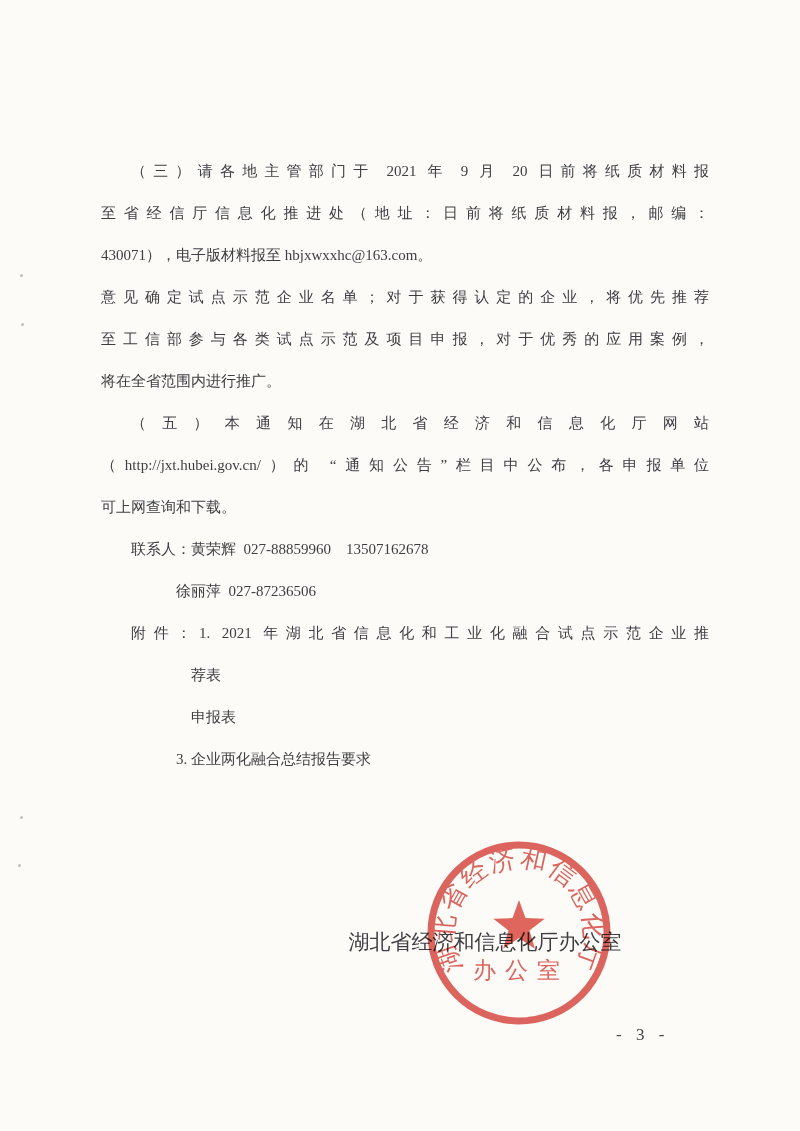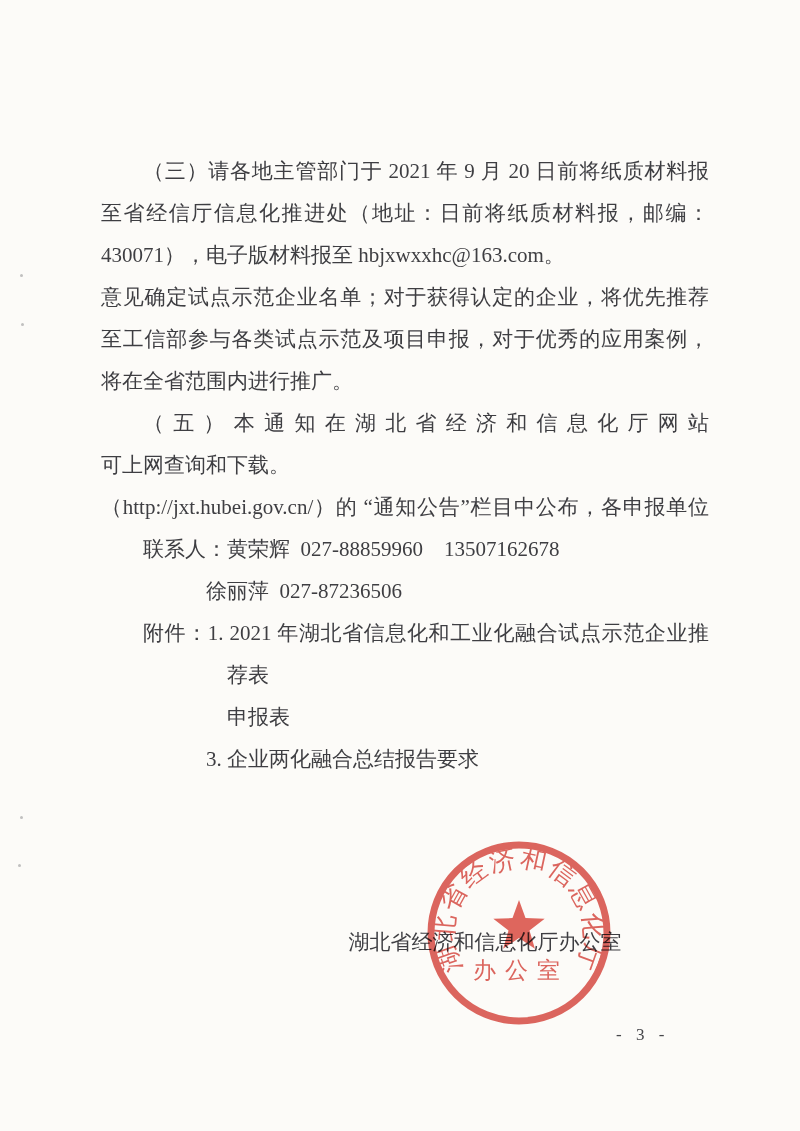--- a/index.html
+++ b/index.html
@@ -3,21 +3,21 @@
 <meta charset="utf-8">
 <style>
   html,body { margin:0; padding:0; background:#e8e8e8; }
   .page {
     position:relative; width:800px; height:1131px; margin:0 auto;
     background:#fcfbf8; overflow:hidden;
     font-family:"Liberation Serif","DejaVu Serif",serif;
     color:#3e3e42;
   }
   .body-block { position:absolute; left:101px; top:150px; width:608px; }
-  .line { font-size:21px; line-height:42px; white-space:pre-wrap; }
+  .line { font-size:15px; line-height:42px; white-space:pre-wrap; }
   .indent { text-indent:2em; }
   .ind5 { margin-left:5em; }
   .ind6 { margin-left:6em; }
   .fill { text-align:justify; text-align-last:justify; }
   .sig-block { position:absolute; left:340px; top:921px; width:290px; text-align:center; }
   .sig-line { font-size:21px; line-height:42px; white-space:pre-wrap; }
   .sig-date { padding-left:16px; }
   .page-number {
     position:absolute; left:616px; top:1025px;
     font-size:17px; letter-spacing:5px; color:#47474b; white-space:pre-wrap;
@@ -39,22 +39,22 @@
 <div class="page">
 
   <div class="body-block">
     <div class="line indent fill">（三）请各地主管部门于 2021 年 9 月 20 日前将纸质材料报</div>
     <div class="line fill">至省经信厅信息化推进处（地址：日前将纸质材料报，邮编：</div>
     <div class="line">430071），电子版材料报至 hbjxwxxhc@163.com。</div>
     <div class="line fill">意见确定试点示范企业名单；对于获得认定的企业，将优先推荐</div>
     <div class="line fill">至工信部参与各类试点示范及项目申报，对于优秀的应用案例，</div>
     <div class="line">将在全省范围内进行推广。</div>
     <div class="line indent fill">（五）本通知在湖北省经济和信息化厅网站</div>
+    <div class="line fill">（http://jxt.hubei.gov.cn/）的 “通知公告”栏目中公布，各申报单位</div>
     <div class="line">可上网查询和下载。</div>
-    <div class="line fill">（http://jxt.hubei.gov.cn/）的 “通知公告”栏目中公布，各申报单位</div>
     <div class="line indent">联系人：黄荣辉  027-88859960    13507162678</div>
     <div class="line ind5">徐丽萍  027-87236506</div>
     <div class="line indent fill">附件：1. 2021 年湖北省信息化和工业化融合试点示范企业推</div>
     <div class="line ind6">荐表</div>
     <div class="line ind6">申报表</div>
     <div class="line ind5">3. 企业两化融合总结报告要求</div>
   </div>
 
   <div class="sig-block">
     <div class="sig-line">湖北省经济和信息化厅办公室</div>

